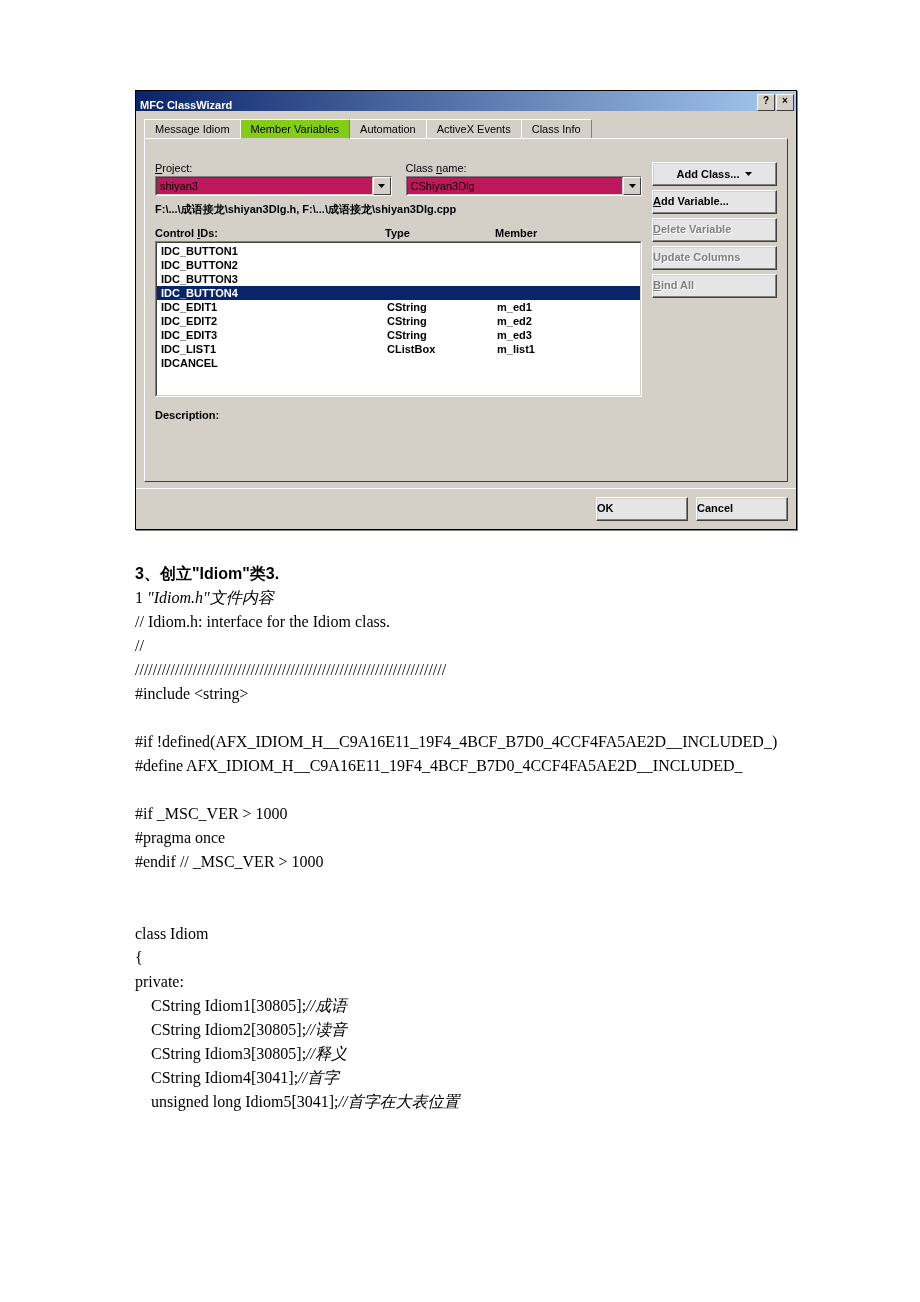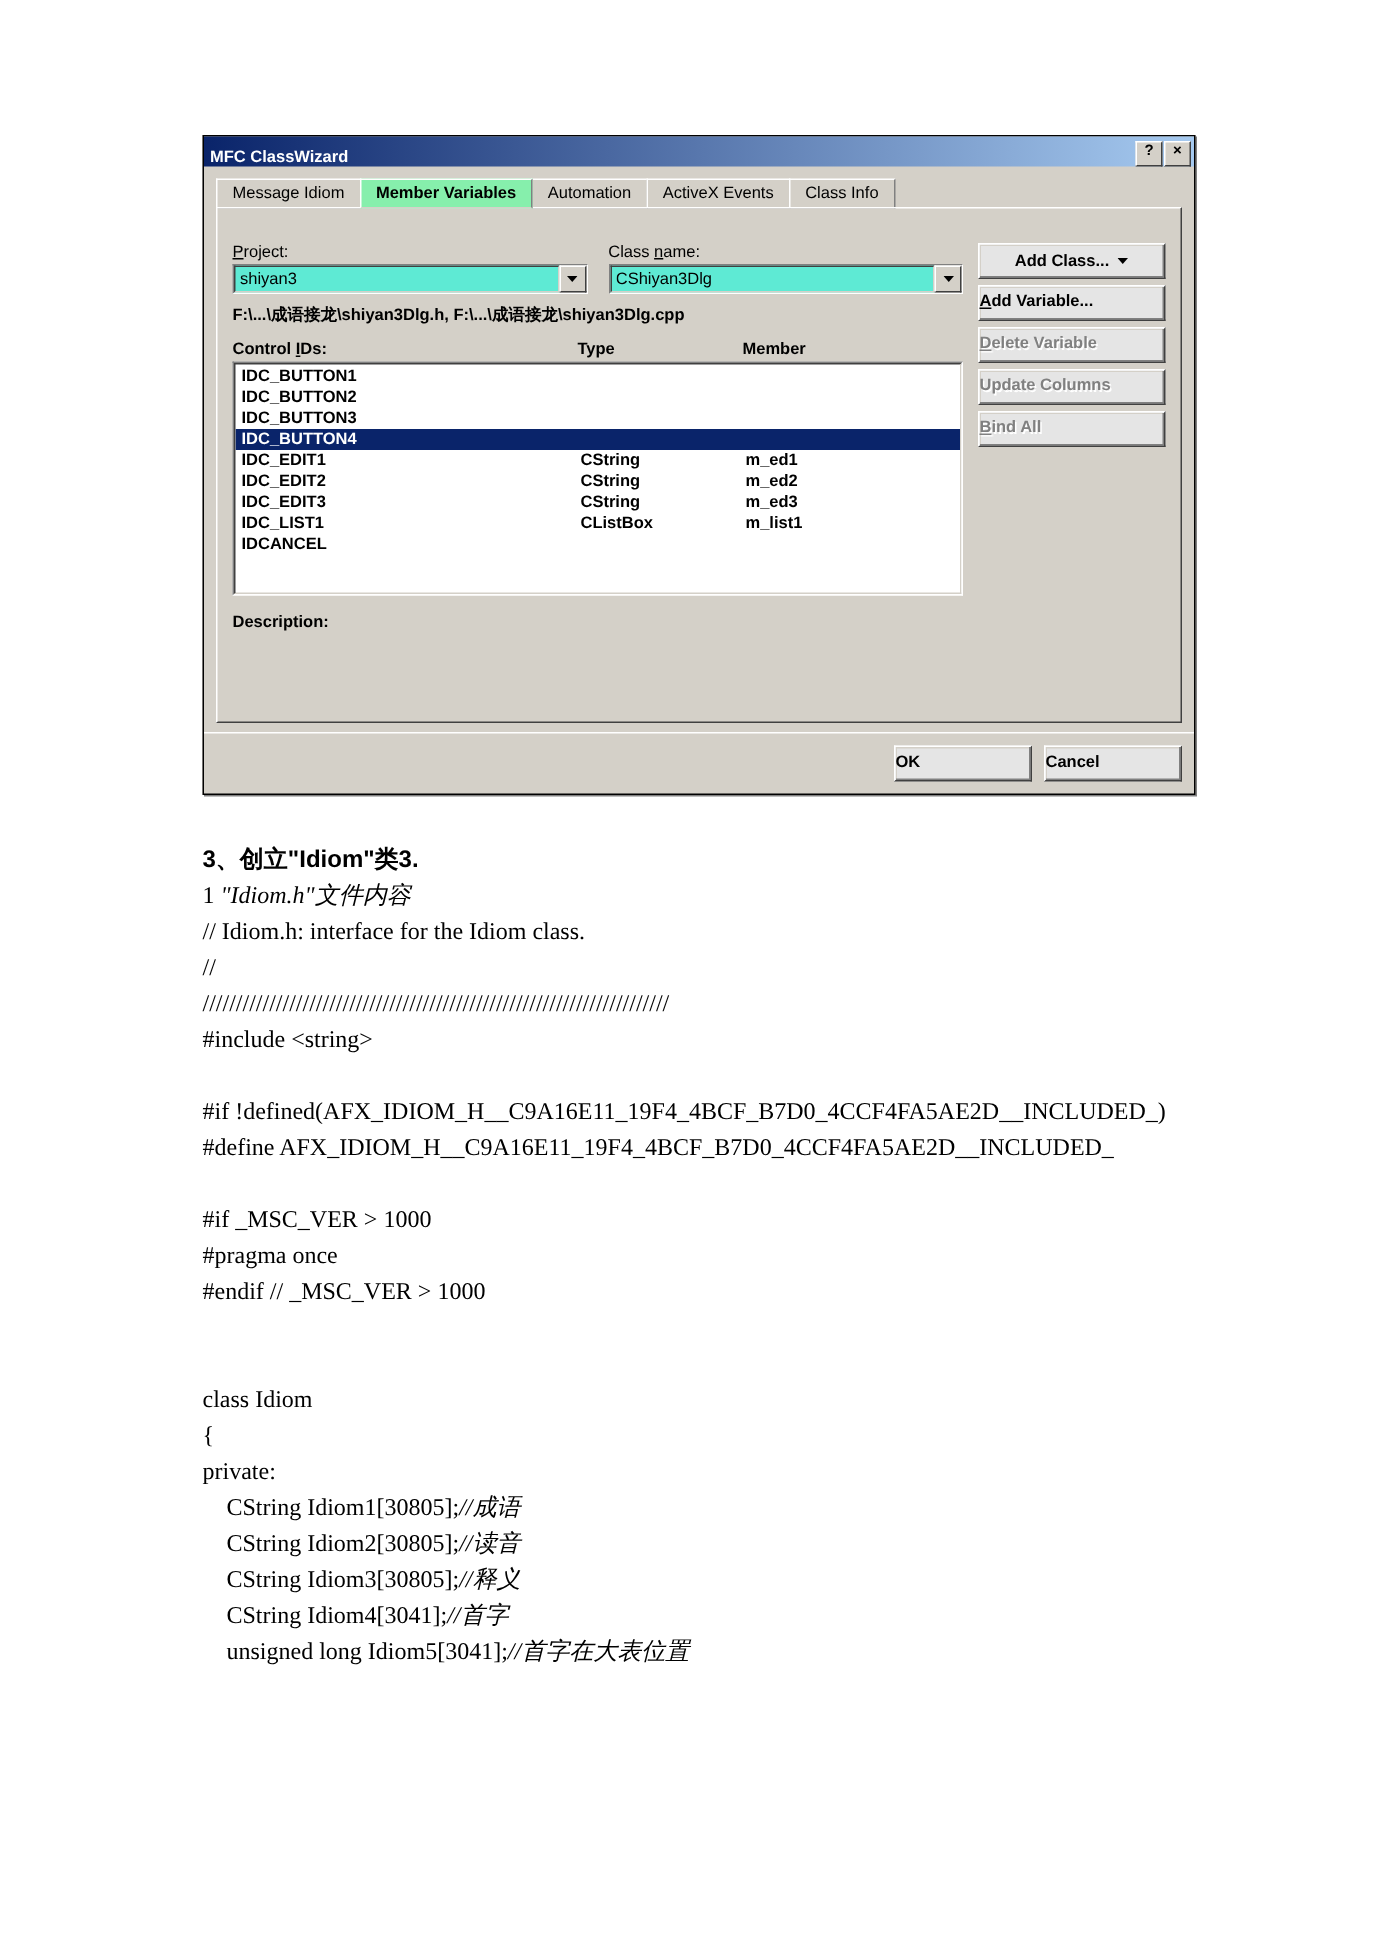--- a/index.html
+++ b/index.html
@@ -62,22 +62,22 @@
   border-color: #fff #808080 #808080 #fff;
   background: #d4d0c8;
   position: relative;
   margin-right: -1px;
   font-size: 11px;
   cursor: default;
 }
 .tab.active {
   border-bottom: 1px solid #d4d0c8;
   z-index: 2;
-  background: #86efac;
-  font-weight: bold;
+  background: #84cc16;
+  font-weight: normal;
 }
 .tab-panel {
   border: 1px solid;
   border-color: #fff #404040 #404040 #fff;
   padding: 10px;
   margin-top: -1px;
   position: relative;
 }
 .row {
   display: flex;
@@ -104,21 +104,21 @@
   height: 20px;
   border: 1px solid;
   border-color: #808080 #fff #fff #808080;
   background: #fff;
   box-sizing: border-box;
 }
 .combo-input {
   flex: 1;
   border: 1px solid;
   border-color: #404040 #d4d0c8 #d4d0c8 #404040;
-  background: #5eead4;
+  background: #be185d;
   padding: 6px 3px;
   font-size: 11px;
   outline: none;
 }
 .combo-btn {
   width: 16px;
   background: #d4d0c8;
   border: 1px solid;
   border-color: #fff #404040 #404040 #fff;
   display: flex;

